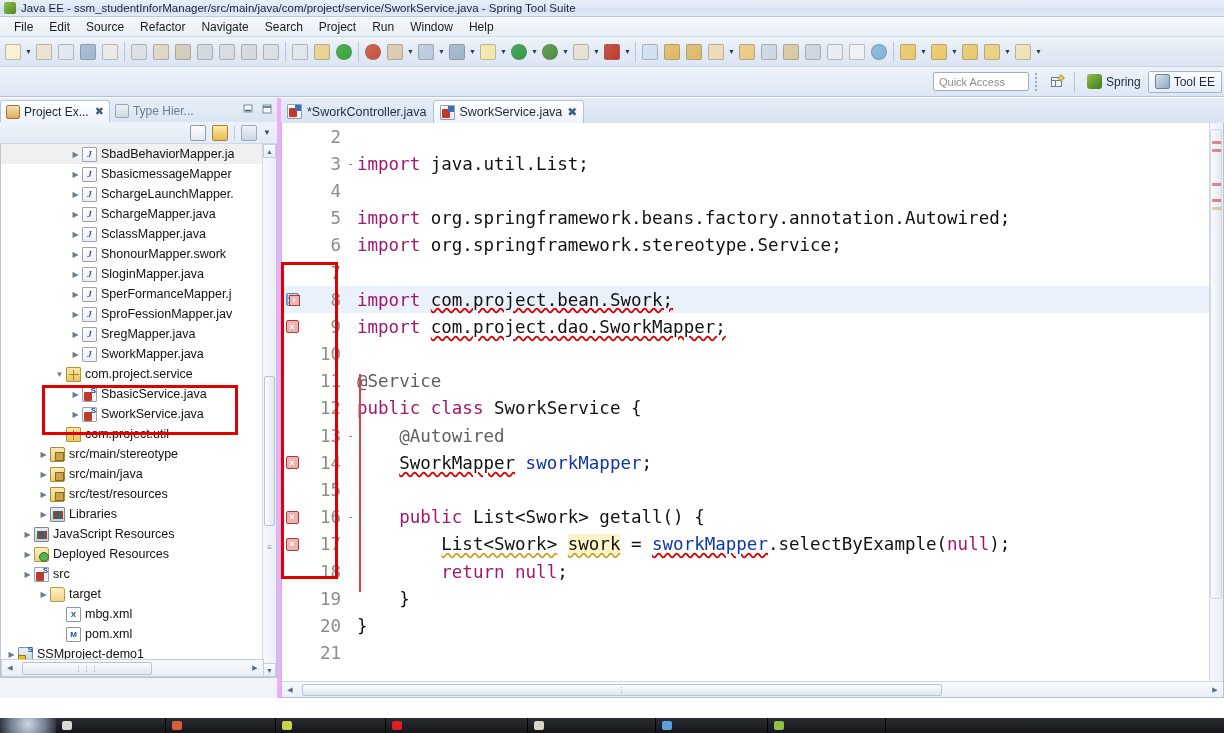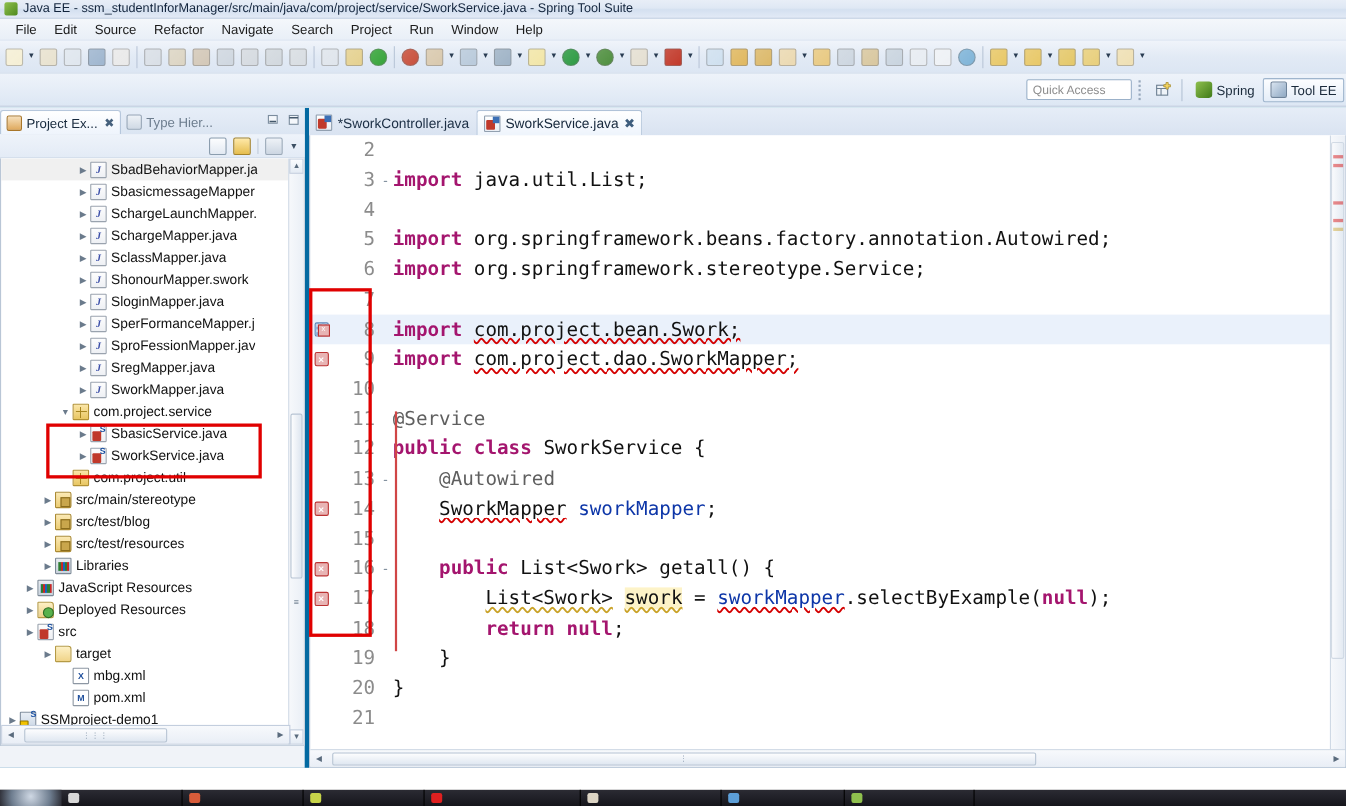--- a/index.html
+++ b/index.html
@@ -92,21 +92,21 @@
     background: linear-gradient(to bottom, #fdfeff, #e4edf8);
     border: 1px solid #9fb5cd;
   }
   .persp-ico { width: 15px; height: 15px; border-radius: 2px; flex: none; }
   .open-persp {
     width: 22px; height: 22px; display: flex; align-items: center; justify-content: center;
   }
   .qa-sep { width: 1px; height: 20px; background: #b3c2d4; margin: 0 5px; }
 
   
-  .main { position: absolute; left: 0; top: 98px; right: 0; bottom: 35px; background: #0369a1; }
+  .main { position: absolute; left: 0; top: 98px; right: 0; bottom: 35px; background: #f0abfc; }
 
   
   .left-panel {
     position: absolute; left: 0; top: 0; width: 277px; bottom: 0;
     background: #f0f3f8;
   }
   .view-tabs {
     height: 24px; display: flex; align-items: flex-end;
     background: linear-gradient(to bottom, #e7eef8, #dbe5f2);
     position: relative;
@@ -329,21 +329,21 @@
   }
   .lnum {
     width: 42px; flex: none; text-align: right; padding-right: 3px;
     color: #8c8c8c; font-size: 17.5px;
   }
   .fold {
     width: 13px; flex: none; text-align: center; color: #7b8a99; font-size: 12px;
   }
   .ctext { white-space: pre; color: #111; }
 
-  .kw { color: #a4156e; font-weight: bold; }
+  .kw { color: #a4156e; font-weight: normal; }
   .ann { color: #5f5f5f; }
   .fld { color: #0d36a8; }
   .err-sq {
     text-decoration: underline wavy #d40000;
     text-underline-offset: 2px;
   }
   .warn-sq {
     text-decoration: underline wavy #c9a227;
     text-underline-offset: 2px;
   }
@@ -721,21 +721,21 @@
               <span class="tlabel">com.project.util</span>
             </div>
             <div class="trow" style="padding-left: 36px;">
               <span class="twist">▶</span>
               <span class="tico ic-srcfolder"></span>
               <span class="tlabel">src/main/stereotype</span>
             </div>
             <div class="trow" style="padding-left: 36px;">
               <span class="twist">▶</span>
               <span class="tico ic-srcfolder"></span>
-              <span class="tlabel">src/test/blog</span>
+              <span class="tlabel">src/main/java</span>
             </div>
             <div class="trow" style="padding-left: 36px;">
               <span class="twist">▶</span>
               <span class="tico ic-srcfolder"></span>
               <span class="tlabel">src/test/resources</span>
             </div>
             <div class="trow" style="padding-left: 36px;">
               <span class="twist">▶</span>
               <span class="tico ic-lib"></span>
               <span class="tlabel">Libraries</span>

